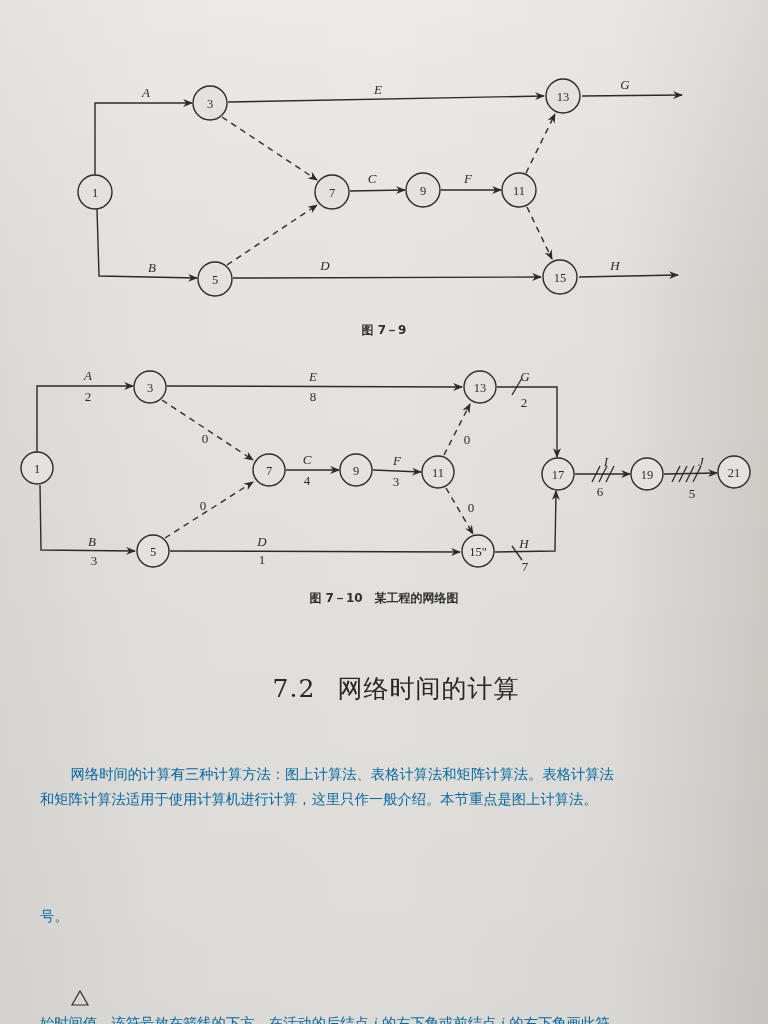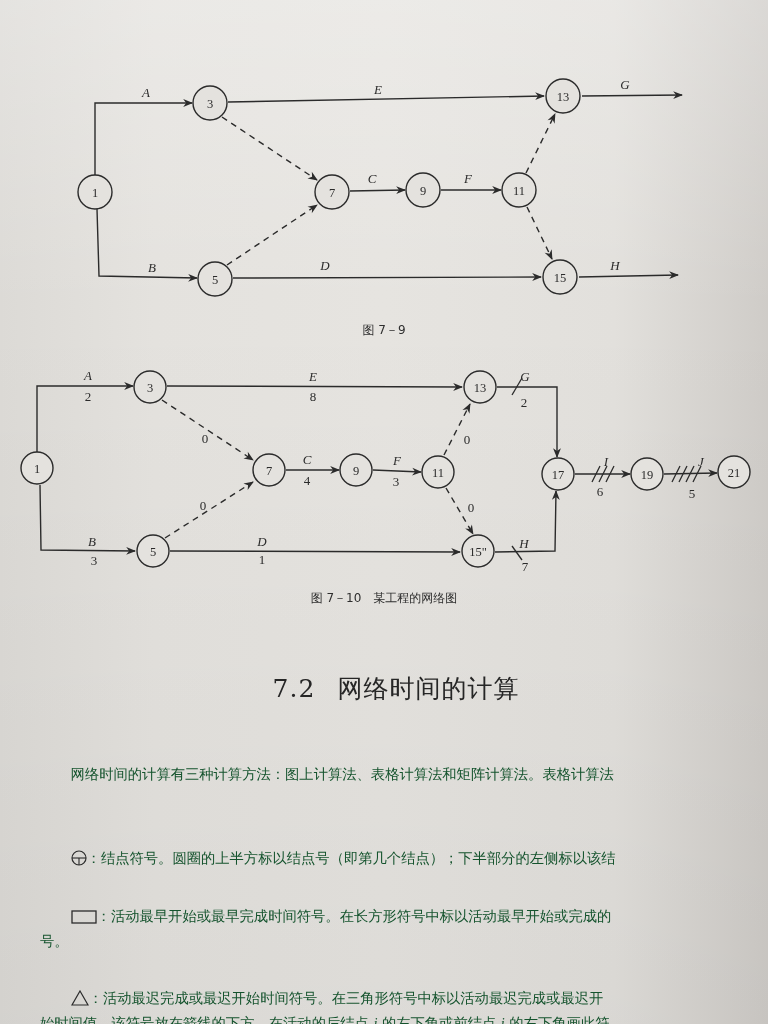--- a/index.html
+++ b/index.html
@@ -11,30 +11,30 @@
   }
   .page-shade {
     position: absolute; inset: 0;
     background: linear-gradient(180deg, rgba(255,255,255,0.25) 0%, rgba(0,0,0,0) 30%, rgba(0,0,0,0.04) 100%);
     pointer-events: none;
   }
   svg.fig { position: absolute; left: 0; overflow: visible; }
   svg.fig text { font-family: "Liberation Serif", "DejaVu Serif", serif; fill: #2b2b2b; }
   .caption {
     position: absolute; left: 0; width: 768px; text-align: center;
-    font-family: "DejaVu Sans", sans-serif; font-weight: normal; font-size: 12px; color: #2e2e2e;
+    font-family: "DejaVu Sans", sans-serif; font-weight: bold; font-size: 12px; color: #2e2e2e;
   }
   .section-title {
     position: absolute; left: 0; width: 768px; top: 672px; text-align: center;
     font-size: 25px; color: #262626; letter-spacing: 1px; padding-left: 12px;
   }
   .section-title .num { margin-right: 22px; }
   .para {
     position: absolute; left: 42px; width: 720px;
-    font-family: "DejaVu Sans", sans-serif; font-size: 14.3px; line-height: 25px; color: #14532d;
+    font-family: "DejaVu Sans", sans-serif; font-size: 14.3px; line-height: 25px; color: #0369a1;
   }
   .indent { text-indent: 2em; }
   .sym { display: inline-block; vertical-align: -3px; }
   .it { font-style: italic; font-family: "Liberation Serif", serif; }
 </style>
 </head>
 <body>
 
 <div class="page-shade"></div>
 
@@ -217,44 +217,33 @@
   </g>
 </svg>
 <div class="caption" style="top:590px">图 7－10　某工程的网络图</div>
 
 <div class="section-title">
   <span class="num">7.2</span><span>网络时间的计算</span>
 </div>
 
 <div class="para" style="top:762px">
   <div class="indent">网络时间的计算有三种计算方法：图上计算法、表格计算法和矩阵计算法。表格计算法</div>
+  <div style="margin-left:-2px">和矩阵计算法适用于使用计算机进行计算，这里只作一般介绍。本节重点是图上计算法。</div>
 </div>
 
 <div class="para" style="top:846px">
-  <div class="indent">
-    <svg class="sym" width="16" height="16">
-      <circle cx="8" cy="8" r="7" fill="none" stroke="#2b2b2b" stroke-width="1.2"></circle>
-      <line x1="1" y1="8" x2="15" y2="8" stroke="#2b2b2b" stroke-width="1.1"></line>
-      <line x1="8" y1="8" x2="8" y2="15" stroke="#2b2b2b" stroke-width="1.1"></line>
-    </svg><span>：结点符号。圆圈的上半方标以结点号（即第几个结点）；下半部分的左侧标以该结</span>
-  </div>
 </div>
 
 <div class="para" style="top:904px">
-  <div class="indent">
-    <svg class="sym" width="26" height="14">
-      <rect x="1" y="1" width="24" height="12" fill="none" stroke="#2b2b2b" stroke-width="1.3"></rect>
-    </svg><span>：活动最早开始或最早完成时间符号。在长方形符号中标以活动最早开始或完成的</span>
-  </div>
   <div style="margin-left:-2px">号。</div>
 </div>
 
 <div class="para" style="top:986px">
   <div class="indent">
     <svg class="sym" width="18" height="16">
       <path d="M9,1 L17,15 L1,15 Z" fill="none" stroke="#2b2b2b" stroke-width="1.2"></path>
-    </svg><span>：活动最迟完成或最迟开始时间符号。在三角形符号中标以活动最迟完成或最迟开</span>
+    </svg>
   </div>
   <div style="margin-left:-2px">
     <span>始时间值。该符号放在箭线的下方。在活动的后结点 </span><span class="it">j</span><span> 的左下角或前结点 </span><span class="it">i</span><span> 的右下角画此符</span>
   </div>
 
 </div>
 
 </body></html>

